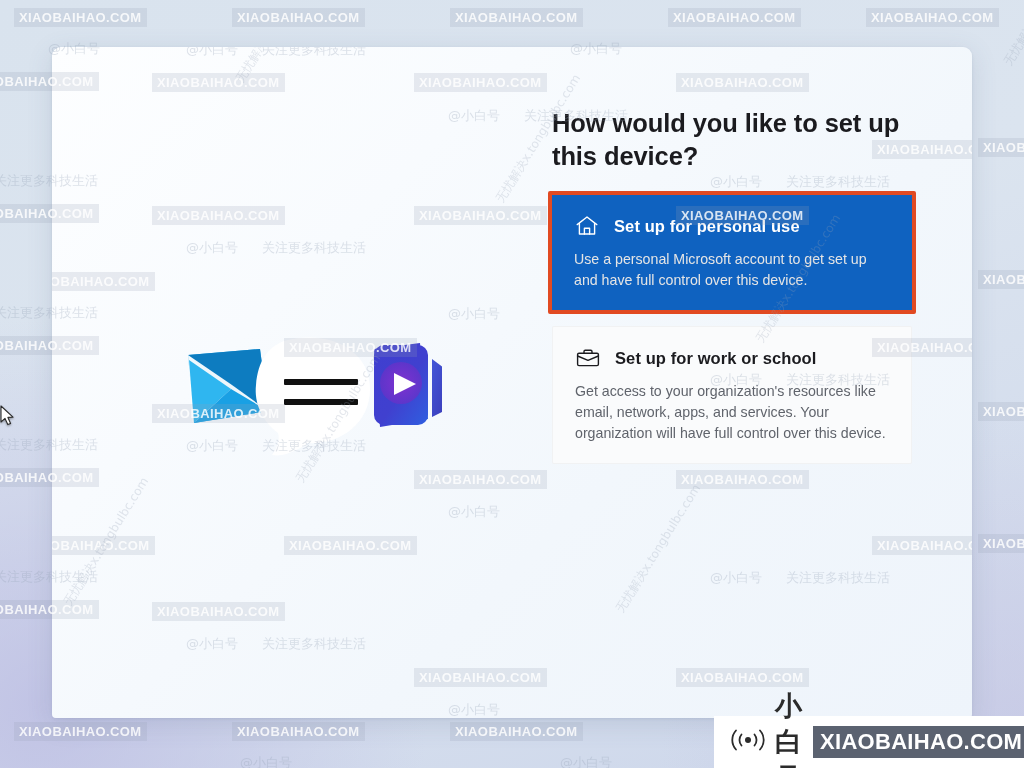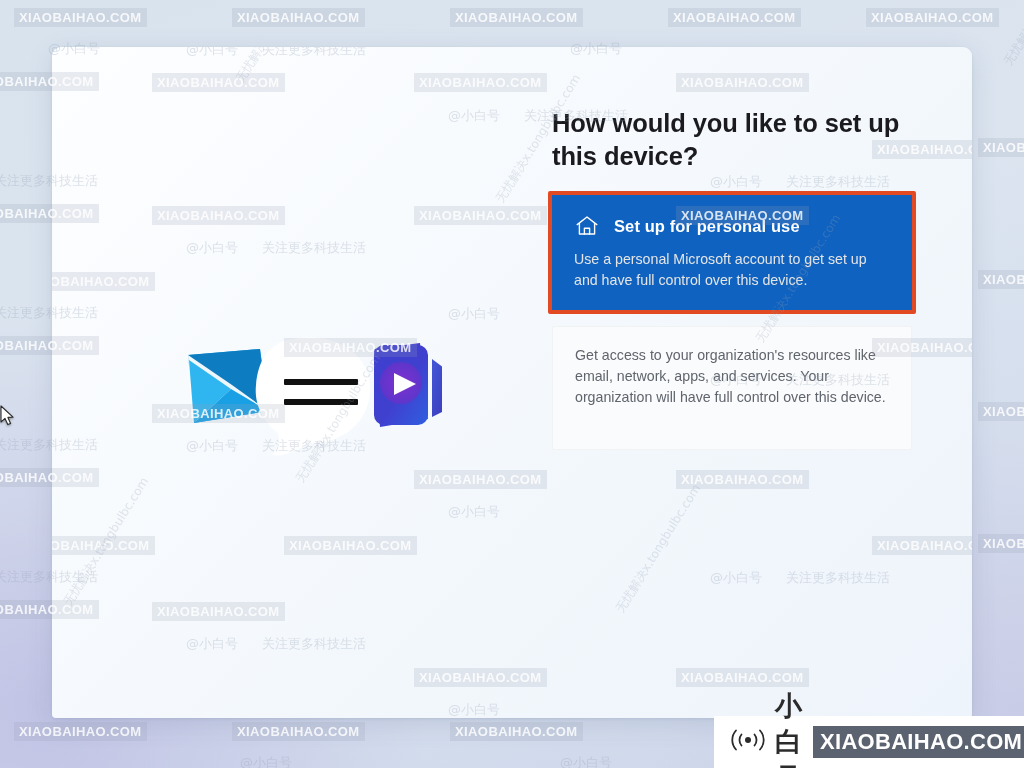--- a/index.html
+++ b/index.html
@@ -278,20 +278,30 @@
             <path d="M5.4 10.4 V21 H20.6 V10.4"></path>
             <path d="M10.4 21 V15.2 H15.6 V21"></path>
           </svg>
         </span>
         <span class="option-label">Set up for personal use</span>
       </div>
       <p class="option-desc">Use a personal Microsoft account to get set up and have full control over this device.</p>
     </div>
 
     <div class="option-card" id="option-work">
+      <div class="option-head">
+        <span class="option-icon">
+          <svg width="26" height="26" viewBox="0 0 26 26" fill="none" stroke="#1b1b1f" stroke-width="1.4" stroke-linejoin="round" stroke-linecap="round">
+            <rect x="2.6" y="8.2" width="20.8" height="12.4" rx="1.4"></rect>
+            <path d="M9 8.2 V6.4 C9 5.7 9.5 5.2 10.2 5.2 H15.8 C16.5 5.2 17 5.7 17 6.4 V8.2"></path>
+            <path d="M2.6 11 L13 15.4 L23.4 11"></path>
+          </svg>
+        </span>
+        <span class="option-label">Set up for work or school</span>
+      </div>
       <p class="option-desc">Get access to your organization's resources like email, network, apps, and services. Your organization will have full control over this device.</p>
     </div>
 
   </div>
 
 
   <div class="wm-layer">
     <div class="wm-bar" style="left:100px;  top:26px;">XIAOBAIHAO.COM</div>
     <div class="wm-bar" style="left:362px;  top:26px;">XIAOBAIHAO.COM</div>
     <div class="wm-bar" style="left:624px;  top:26px;">XIAOBAIHAO.COM</div>

